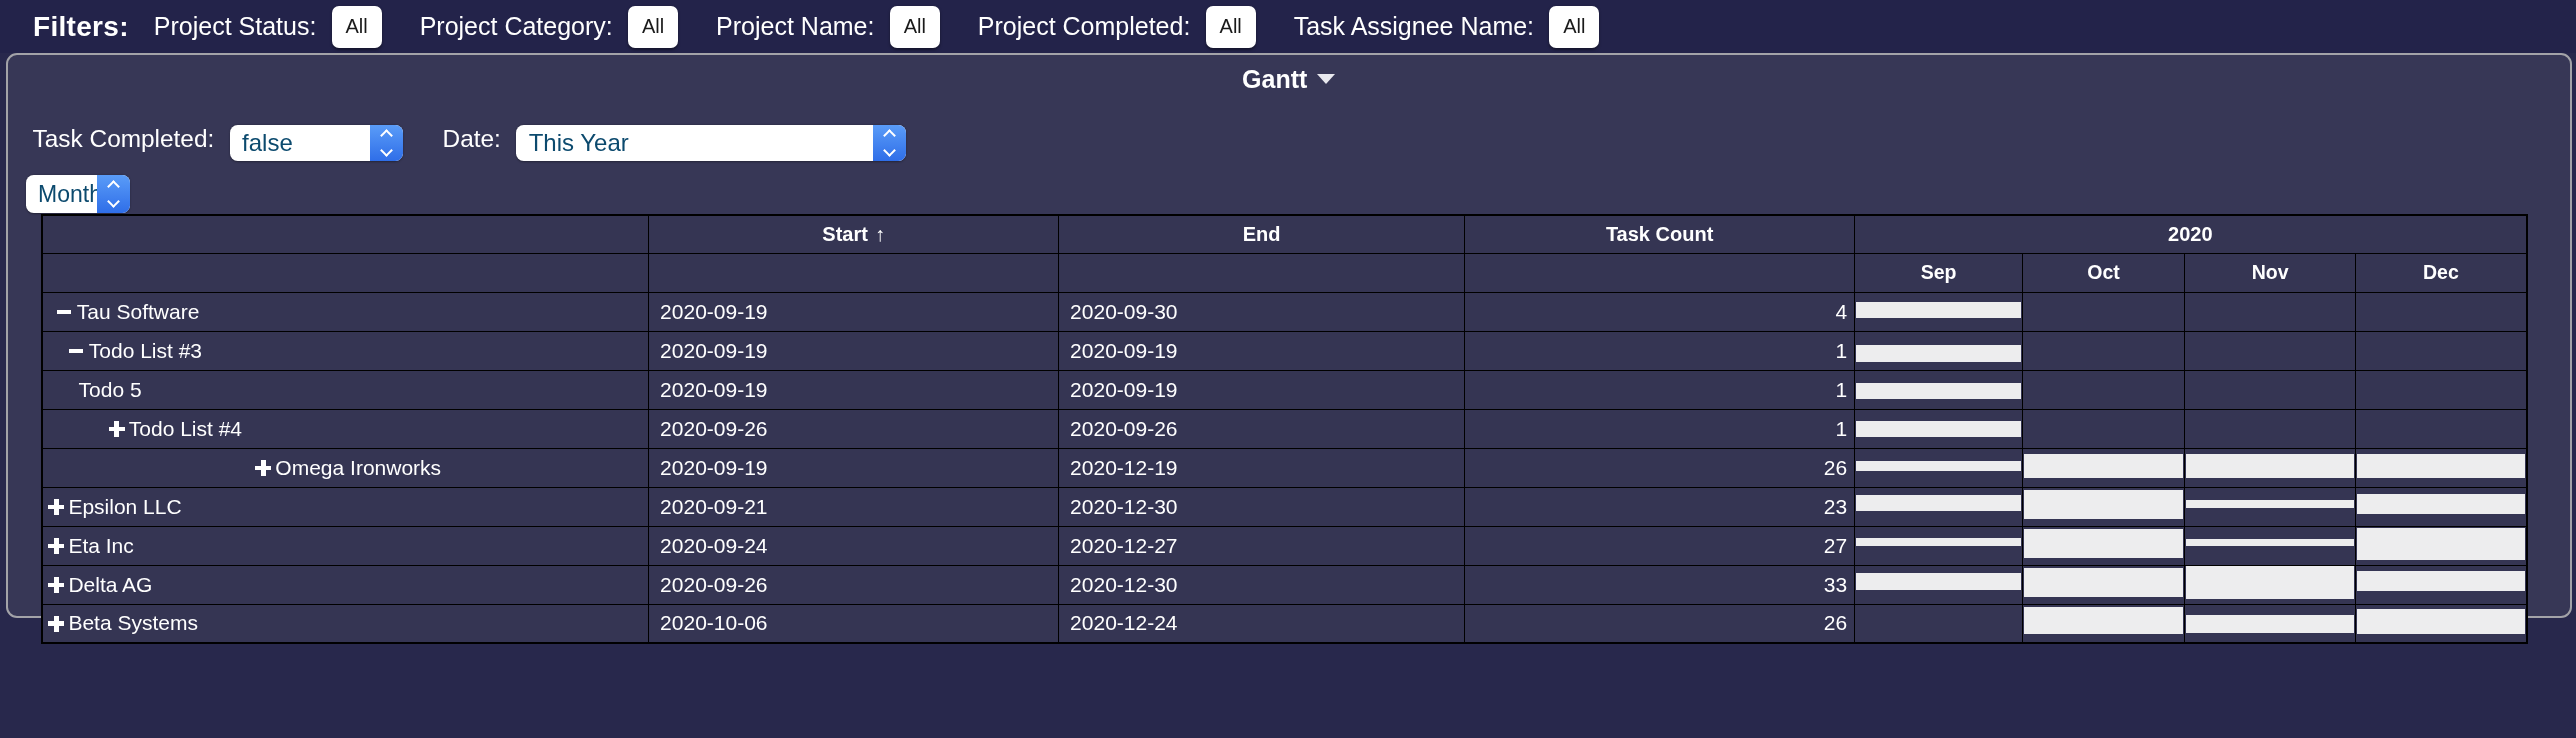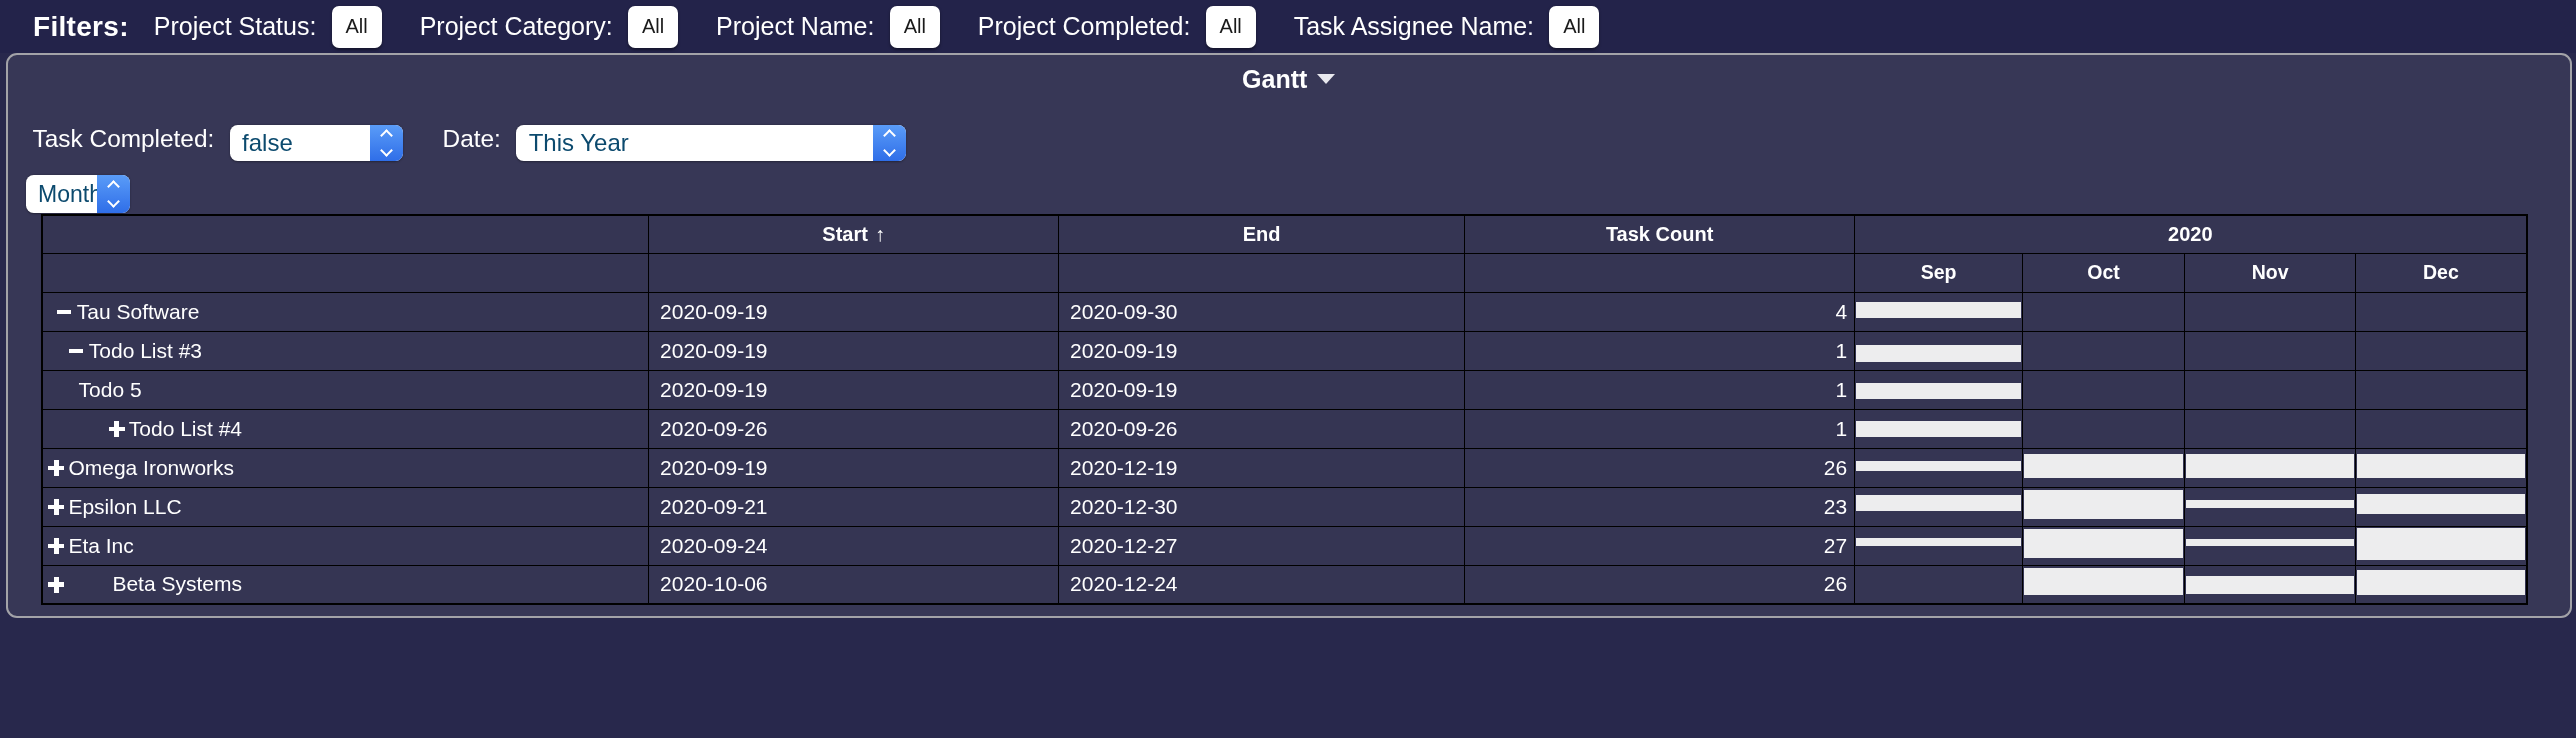--- a/index.html
+++ b/index.html
@@ -248,21 +248,21 @@
             <td class="c-count">1</td>
             <td class="c-month">
               <div class="bar" style="top: 30%; height: 43%; background: rgb(237, 237, 238);"></div>
             </td>
             <td class="c-month"></td>
             <td class="c-month"></td>
             <td class="c-month"></td>
           </tr>
           <tr>
             <td class="c-name">
-              <span class="name-inner" style="padding-left: 5.6px;">
+              <span class="name-inner" style="padding-left: 5.6px; justify-content: center;">
                 <span class="tg plus"></span>
                 <span>Omega Ironworks</span>
               </span>
             </td>
             <td class="c-date">2020-09-19</td>
             <td class="c-date">2020-12-19</td>
             <td class="c-count">26</td>
             <td class="c-month">
               <div class="bar" style="top: 32%; height: 28%; background: rgb(237, 237, 238);"></div>
             </td>
@@ -317,21 +317,44 @@
             </td>
             <td class="c-month">
               <div class="bar" style="top: 33%; height: 19%; background: rgb(237, 237, 238);"></div>
             </td>
             <td class="c-month">
               <div class="bar" style="top: 5%; height: 83%; background: rgb(237, 237, 238);"></div>
             </td>
           </tr>
           <tr>
             <td class="c-name">
-              <span class="name-inner" style="padding-left: 5.6px; gap: 44px;">
+              <span class="name-inner" style="padding-left: 5.6px;">
+                <span class="tg plus"></span>
+                <span>Delta AG</span>
+              </span>
+            </td>
+            <td class="c-date">2020-09-26</td>
+            <td class="c-date">2020-12-30</td>
+            <td class="c-count">33</td>
+            <td class="c-month">
+              <div class="bar" style="top: 20%; height: 45%; background: rgb(237, 237, 238);"></div>
+            </td>
+            <td class="c-month">
+              <div class="bar" style="top: 7%; height: 77%; background: rgb(237, 237, 238);"></div>
+            </td>
+            <td class="c-month">
+              <div class="bar" style="top: 2%; height: 85%; background: rgb(237, 237, 238);"></div>
+            </td>
+            <td class="c-month">
+              <div class="bar" style="top: 15%; height: 53%; background: rgb(237, 237, 238);"></div>
+            </td>
+          </tr>
+          <tr>
+            <td class="c-name">
+              <span class="name-inner" style="padding-left: 5.6px;">
                 <span class="tg plus"></span>
                 <span>Beta Systems</span>
               </span>
             </td>
             <td class="c-date">2020-10-06</td>
             <td class="c-date">2020-12-24</td>
             <td class="c-count">26</td>
             <td class="c-month"></td>
             <td class="c-month">
               <div class="bar" style="top: 7%; height: 72%; background: rgb(237, 237, 238);"></div>

